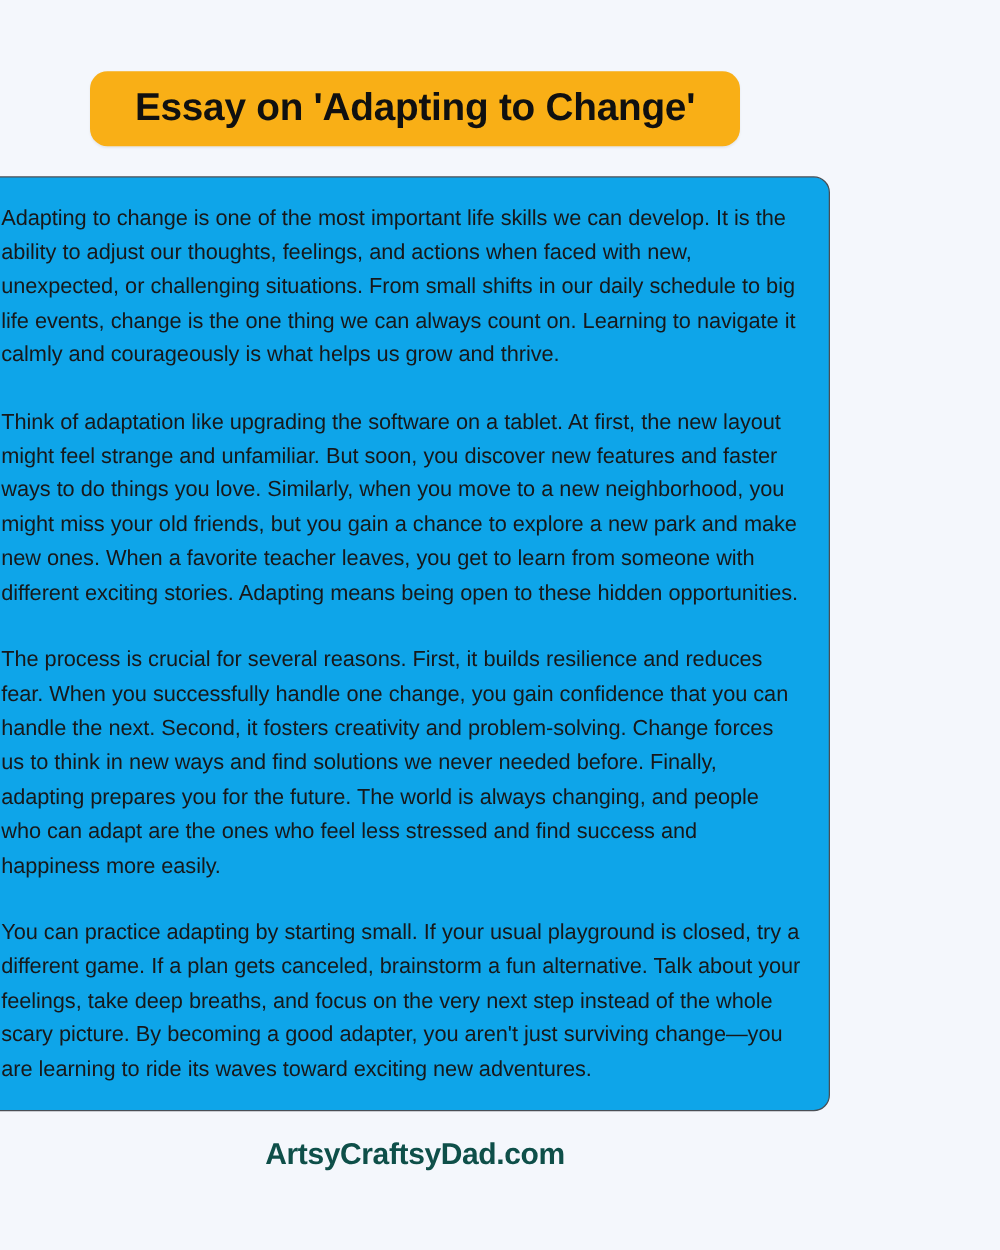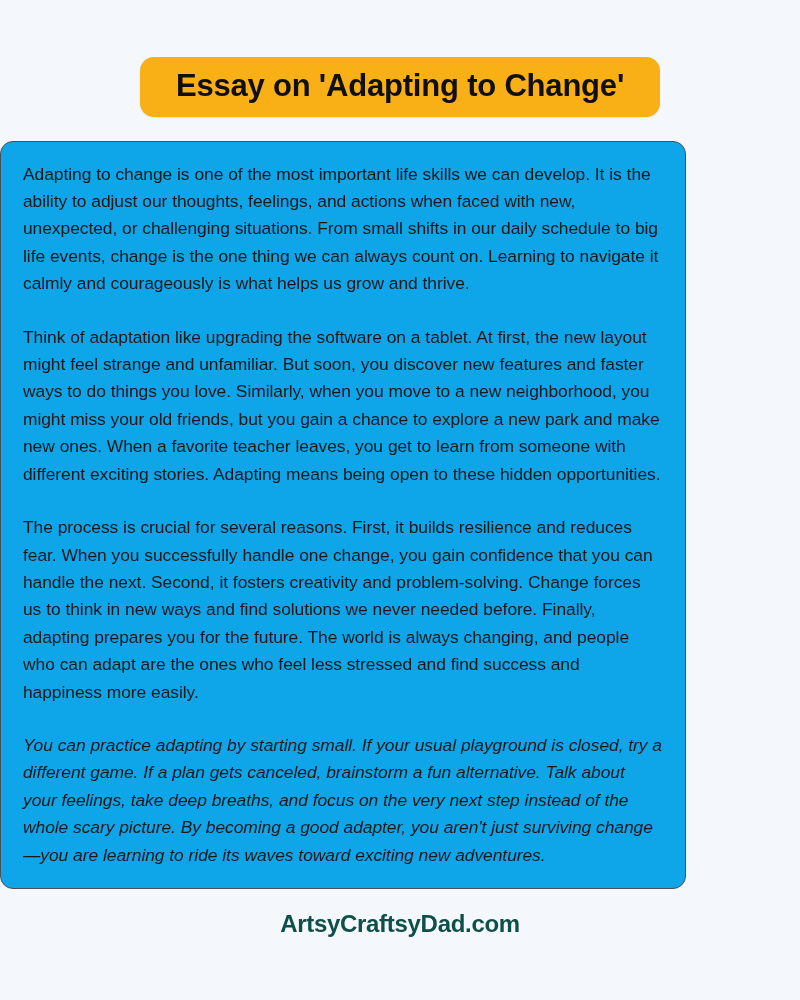--- a/index.html
+++ b/index.html
@@ -10,26 +10,26 @@
   body {
     width: 800px;
     height: 1000px;
     background: #f4f7fc;
     font-family: "Liberation Sans", sans-serif;
     overflow: hidden;
   }
 
   .page {
     position: relative;
-    width: 800px;
+    width: 664px;
     height: 1000px;
     box-sizing: border-box;
     display: flex;
     flex-direction: column;
-    align-items: flex-start;
+    align-items: flex-end;
   }
 
   
   .title-banner-wrap {
     margin-top: 57px;
     display: flex;
     justify-content: center;
     width: 100%;
   }
   .title-banner {
@@ -67,21 +67,20 @@
     font-size: 17.4px;
     line-height: 27.4px;
     color: #17181a;
     margin: 0 0 26px 0;
     text-align: left;
     letter-spacing: -0.05px;
     word-spacing: 0.1px;
   }
   .paragraph:last-child {
     margin-bottom: 0;
-    font-style: italic;
   }
 
   
   .footer-brand {
     margin-top: 21px;
     font-family: "Liberation Sans", sans-serif;
     font-size: 24px;
     font-weight: bold;
     color: #0e4f49;
     letter-spacing: -0.3px;

